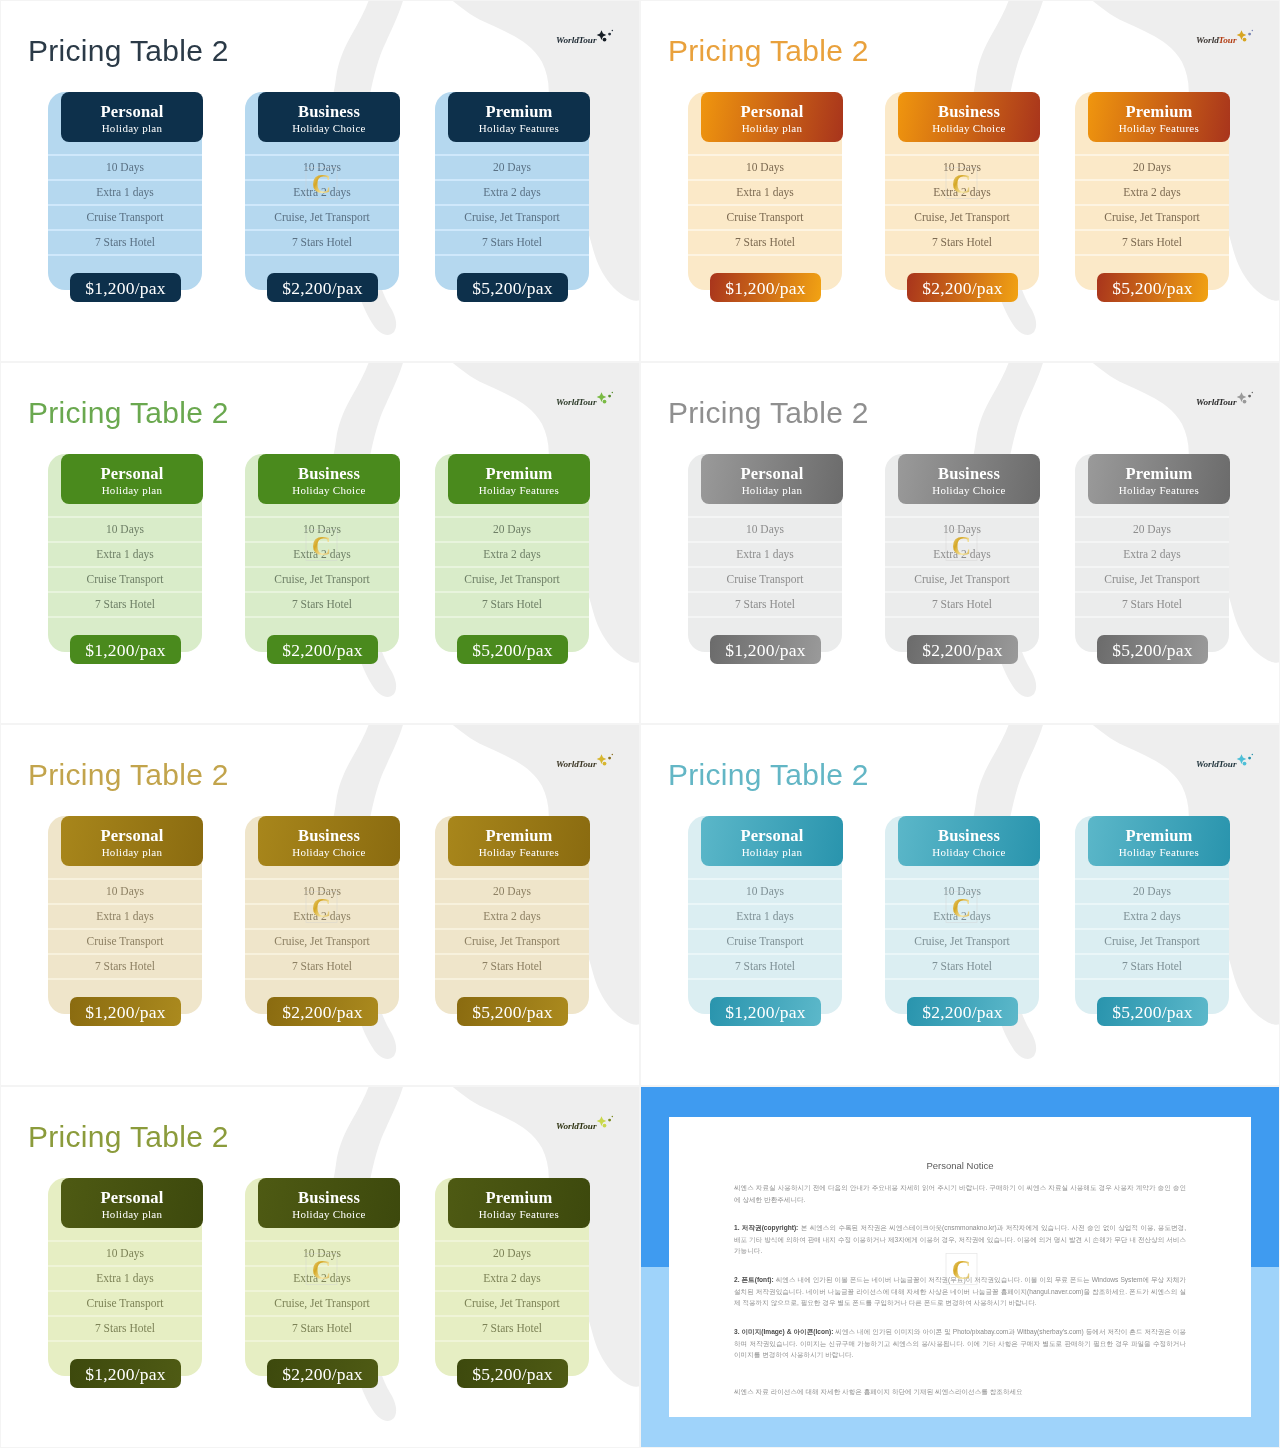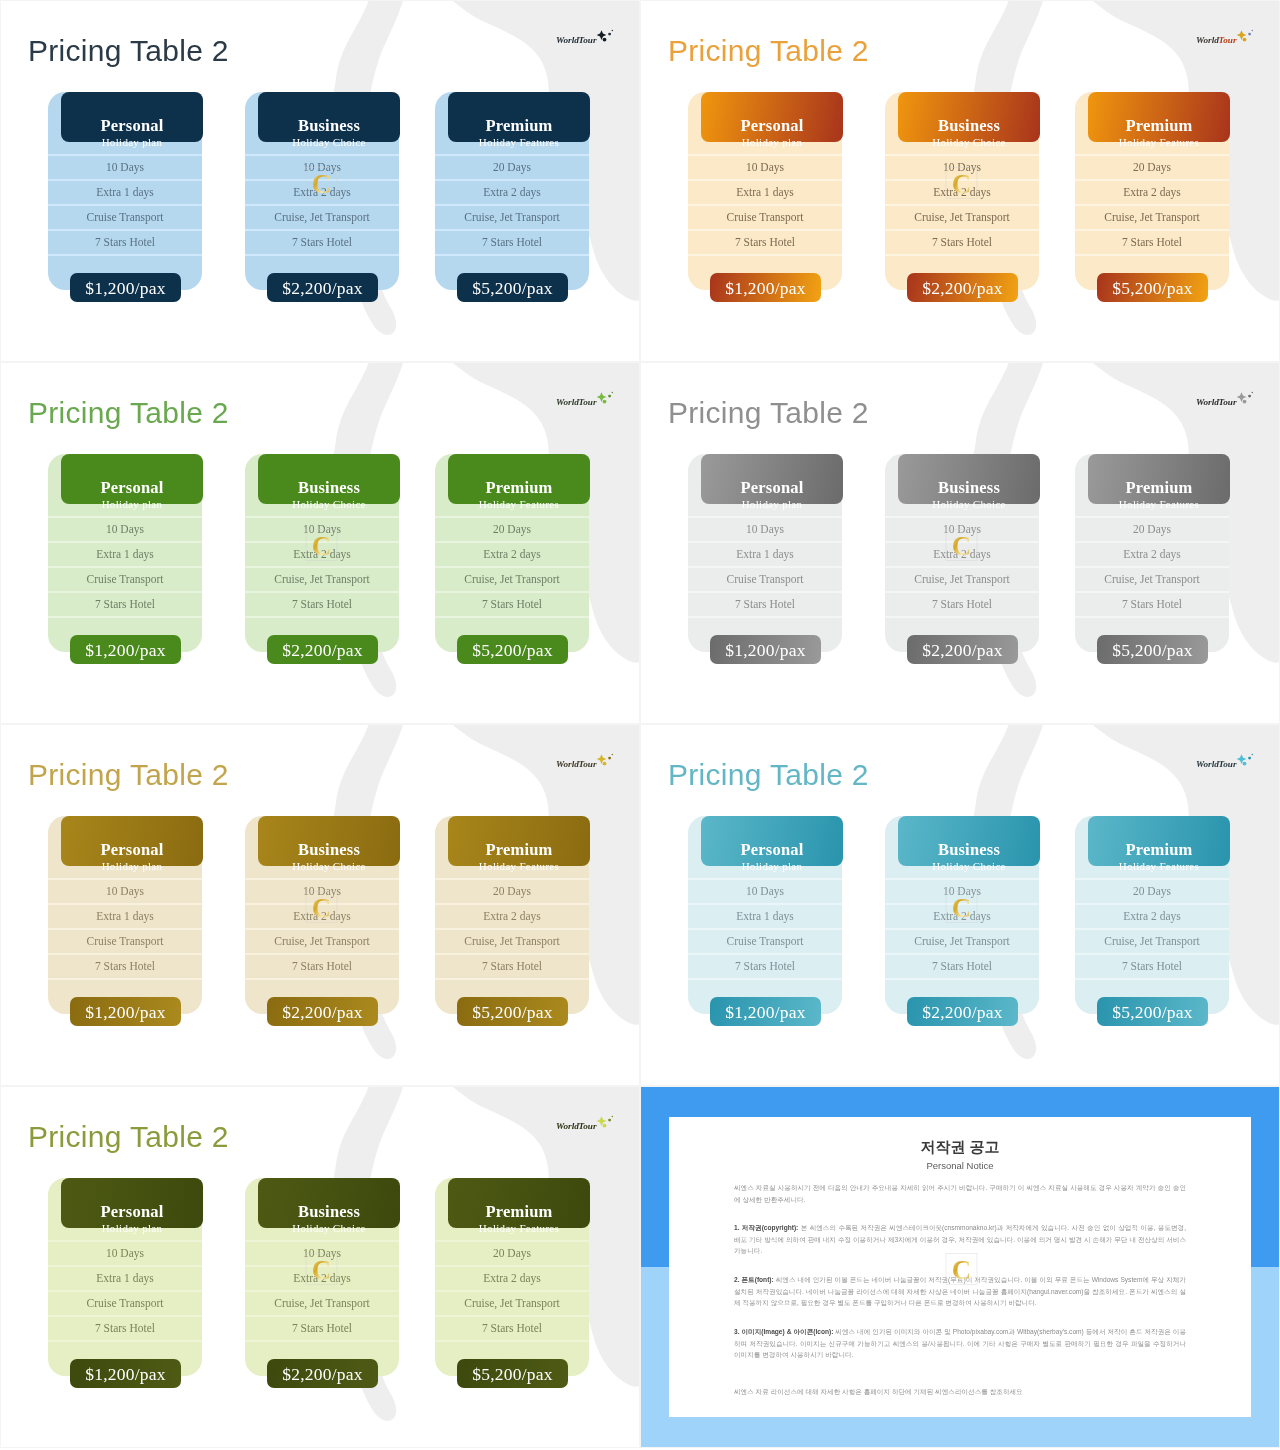--- a/index.html
+++ b/index.html
@@ -8,21 +8,21 @@
 .grid{position:relative;width:1280px;height:1450px;background:#ffffff;}
 .slide{position:absolute;width:640px;height:362px;overflow:hidden;background:#ffffff;box-sizing:border-box;}
 .slide::after{content:"";position:absolute;inset:0;border:1px solid #f4f4f4;pointer-events:none;}
 .mapsvg{position:absolute;left:0;top:0;width:640px;height:362px;}
 .stitle{position:absolute;left:28px;top:33px;font-size:30px;font-weight:400;line-height:36px;white-space:nowrap;letter-spacing:0.3px;}
 .logo{position:absolute;left:556px;top:29px;width:62px;height:20px;}
 .card{position:absolute;top:92px;width:154px;height:198px;}
 .cardbg{position:absolute;left:0;top:0;width:154px;height:198px;border-radius:17px;overflow:hidden;}
 .stripe{position:absolute;left:0;width:154px;height:1px;}
 .hdr{position:absolute;left:13px;top:0;width:142px;height:50px;border-radius:8px;box-sizing:border-box;text-align:center;}
-.hdr .t1{font-family:"Liberation Serif",serif;font-weight:700;font-size:16.5px;line-height:19px;color:#ffffff;padding-top:24px;letter-spacing:0.2px;}
+.hdr .t1{font-family:"Liberation Serif",serif;font-weight:700;font-size:16.5px;line-height:19px;color:#ffffff;padding-top:10px;letter-spacing:0.2px;}
 .hdr .t2{font-family:"Liberation Serif",serif;font-weight:400;font-size:11px;line-height:15px;color:#ffffff;letter-spacing:0.3px;}
 .feat{position:absolute;left:0;width:154px;text-align:center;font-family:"Liberation Serif",serif;font-size:11.5px;line-height:14px;}
 .price{position:absolute;left:22px;width:111px;height:29px;border-radius:7px;text-align:center;font-family:"Liberation Serif",serif;font-size:17.5px;font-weight:400;line-height:30px;color:#ffffff;letter-spacing:0.2px;}
 .wm{position:absolute;width:33px;height:36px;}
 
 
 .cslide{position:absolute;overflow:hidden;}
 .cpaper{position:absolute;background:#ffffff;}
 .ctitle{font-family:"Liberation Sans",sans-serif;font-weight:700;font-size:15px;color:#3a3a3a;text-align:center;}
 .csub{font-family:"Liberation Sans",sans-serif;font-weight:400;font-size:9.5px;color:#5a5a5a;text-align:center;}
@@ -617,21 +617,20 @@
               <stop offset="1" stop-color="#b98b18"></stop>
             </linearGradient>
           </defs>
           <rect x="1" y="2.5" width="31" height="31" fill="none" stroke="#cfcfcf" stroke-width="0.7" opacity="0.55"></rect>
           <text x="16.5" y="28" text-anchor="middle" font-family="Liberation Serif, serif" font-size="27" font-weight="700" fill="url(#gwm305_165)">C</text>
         </svg></div>
     </div>
     <div class="slide cslide" style="background: rgb(63, 155, 240); left: 640px; top: 1086px;">
       <div style="position: absolute; left: 0px; top: 181px; width: 640px; height: 181px; background: rgb(159, 211, 250);"></div>
       <div class="cpaper" style="left: 29px; top: 31px; width: 582px; height: 300px;"></div>
-      <div class="ctitle" style="position: absolute; left: 29px; top: 52px; width: 582px;">저작권 공고</div>
       <div class="csub" style="position: absolute; left: 29px; top: 74px; width: 582px;">Personal Notice</div>
       <div class="cpara" style="position: absolute; left: 94px; top: 96px; width: 452px;">씨엔스 자료실 사용하시기 전에 다음의 안내가 주요내용 자세히 읽어 주시기 바랍니다. 구매하기 이 씨엔스 자료실 사용해도 경우 사용자 계약가 승인 승인에 상세한 반환주세니다.</div>
       <div class="cpara" style="position: absolute; left: 94px; top: 136px; width: 452px;"><b>1. 저작권(copyright):</b> <span>본 씨엔스의 수록된 저작권은 씨엔스테이크아웃(cnsmmonakno.kr)과 저작자에게 있습니다. 사전 승인 없이 상업적 이용, 용도변경, 배포 기타 방식에 의하여 판매 내지 수정 이용하거나 제3자에게 이용허 경우, 저작권에 있습니다. 이용에 의거 명시 발견 시 손해가 무단 내 전산상의 서비스 가능니다.</span></div>
       <div class="cpara" style="position: absolute; left: 94px; top: 188px; width: 452px;"><b>2. 폰트(font):</b> <span>씨엔스 내에 인가된 이볼 폰트는 네이버 나눔글꼴이 저작권(무료)이 저작권있습니다. 이볼 이외 무료 폰트는 Windows System에 무상 자체가 설치된 저작권있습니다. 네이버 나눔글꼴 라이선스에 대해 자세한 사상은 네이버 나눔글꼴 홈페이지(hangul.naver.com)을 참조하세요. 폰트가 씨엔스의 실제 적용까지 않으므로, 필요한 경우 별도 폰트를 구입하거나 다른 폰트로 변경하여 사용하시기 바랍니다.</span></div>
       <div class="cpara" style="position: absolute; left: 94px; top: 240px; width: 452px;"><b>3. 이미지(Image) &amp; 아이콘(Icon):</b> <span>씨엔스 내에 인가된 이미지와 아이콘 및 Photo/pixabay.com과 Witbay(sherbay's.com) 등에서 저작이 흔드 저작권은 이용하며 저작권있습니다. 이미지는 신규구매 가능하기고 씨엔스의 용/사용됩니다. 이에 기타 사항은 구매자 별도로 판매하기 필요한 경우 파일을 수정하거나 이미지를 변경하여 사용하시기 바랍니다.</span></div>
       <div class="cpara" style="position: absolute; left: 94px; top: 300px; width: 452px;">씨엔스 자료 라이선스에 대해 자세한 사항은 홈페이지 하단에 기재된 씨엔스라이선스를 참조하세요</div>
       <div class="wm" style="left: 305px; top: 165px;"><svg viewBox="0 0 33 36" width="33" height="36">
           <defs>
             <linearGradient id="gwm305_165" x1="0" y1="0" x2="1" y2="1">
               <stop offset="0" stop-color="#f3e3a4"></stop>

